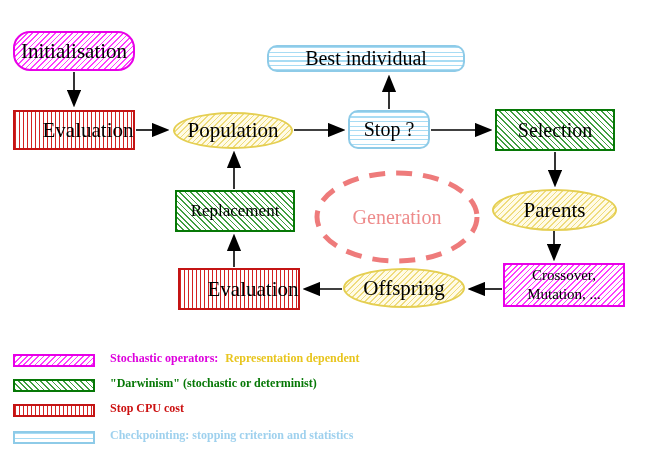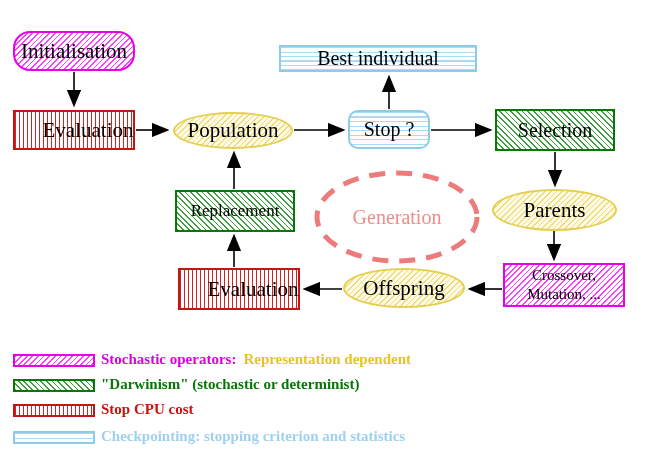--- a/index.html
+++ b/index.html
@@ -20,36 +20,36 @@
               border:2px solid #8ecbe8;}
   .hatch-yellow{background:repeating-linear-gradient(135deg,#efdc7d 0px,#efdc7d 1.1px,#fffbe6 1.1px,#fffbe6 4px);
                 border:2px solid #e5cf52;}
   .ellipse{border-radius:50%;}
   .rounded{border-radius:11px;}
 
   
   #n-init{left:13px;top:31px;width:122px;height:40px;font-size:21px;border-radius:17px;}
   #n-eval-top{left:13px;top:110px;width:122px;height:40px;font-size:21px;}
   #n-population{left:173px;top:112px;width:120px;height:37px;font-size:21px;}
-  #n-best{left:279px;top:45px;width:198px;height:27px;font-size:20px;}
+  #n-best{left:267px;top:45px;width:198px;height:27px;font-size:20px;border-radius:10px;}
   #n-stop{left:348px;top:110px;width:82px;height:39px;font-size:20px;border-radius:10px;}
   #n-selection{left:495px;top:109px;width:120px;height:42px;font-size:20px;}
   #n-parents{left:492px;top:189px;width:125px;height:42px;font-size:21px;}
   #n-crossover{left:503px;top:263px;width:122px;height:44px;font-size:15px;line-height:19px;flex-direction:column;}
   #n-offspring{left:343px;top:268px;width:122px;height:40px;font-size:21px;}
   #n-eval-bot{left:178px;top:268px;width:122px;height:42px;font-size:21px;}
   #n-replacement{left:175px;top:190px;width:120px;height:42px;font-size:17px;}
   #n-generation-label{left:315px;top:172px;width:164px;height:90px;font-size:20px;color:#ee8b8b;}
 
   .overlay{position:absolute;left:0;top:0;pointer-events:none;}
 
   
   .legend-swatch{position:absolute;left:13px;width:82px;height:13px;box-sizing:border-box;}
   #sw-1{top:354px;} #sw-2{top:379px;} #sw-3{top:404px;} #sw-4{top:431px;}
-  .legend-text{position:absolute;left:101px;font-size:15px;font-weight:bold;white-space:nowrap;}
+  .legend-text{position:absolute;left:110px;font-size:12px;font-weight:bold;white-space:nowrap;}
   #lt-1{top:351px;color:#dd00dd;}
   #lt-1 .part2{color:#e8c51e;padding-left:7px;font-weight:bold;}
   #lt-2{top:376px;color:#067806;}
   #lt-3{top:401px;color:#cc1111;}
   #lt-4{top:428px;color:#9fd1ee;}
 </style>
 </head>
 <body>
 
 <div class="canvas">

